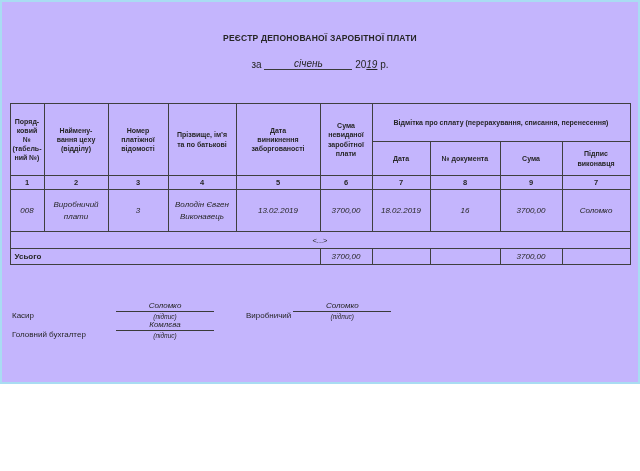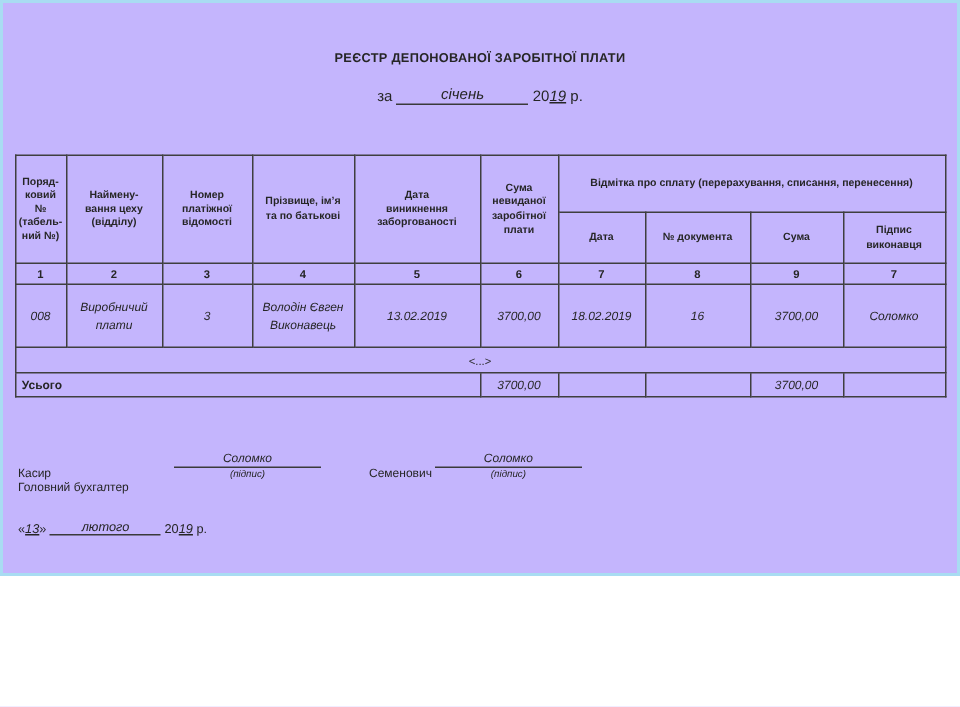--- a/index.html
+++ b/index.html
@@ -226,31 +226,29 @@
     </tbody>
   </table>
 
   <div class="sig-row first">
     <span class="sig-role w">Касир</span>
     <span class="sig-field">
       <span class="sig-name">Соломко</span>
       <span class="sig-caption">(підпис)</span>
     </span>
     <span class="sig-gap"></span>
-    <span class="sig-role" style="margin-right:2px">Семенович</span>
+    <span class="sig-role" style="margin-right:2px">Виробничий</span>
     <span class="sig-field">
       <span class="sig-name">Соломко</span>
       <span class="sig-caption">(підпис)</span>
     </span>
   </div>
 
   <div class="sig-row second">
     <span class="sig-role w">Головний бухгалтер</span>
+    <span class="sig-field">
+      <span class="sig-name">Комлєва</span>
+      <span class="sig-caption">(підпис)</span>
+    </span>
   </div>
 
-  <div class="date-line">
-    <span>«</span><i class="u">13</i><span>»</span>
-    <span class="blank date-blank"><i>лютого</i></span>
-    <span><span>20</span><i class="u">19</i></span>
-    <span>р.</span>
-  </div>
 
 </div>
 
 </body></html>

